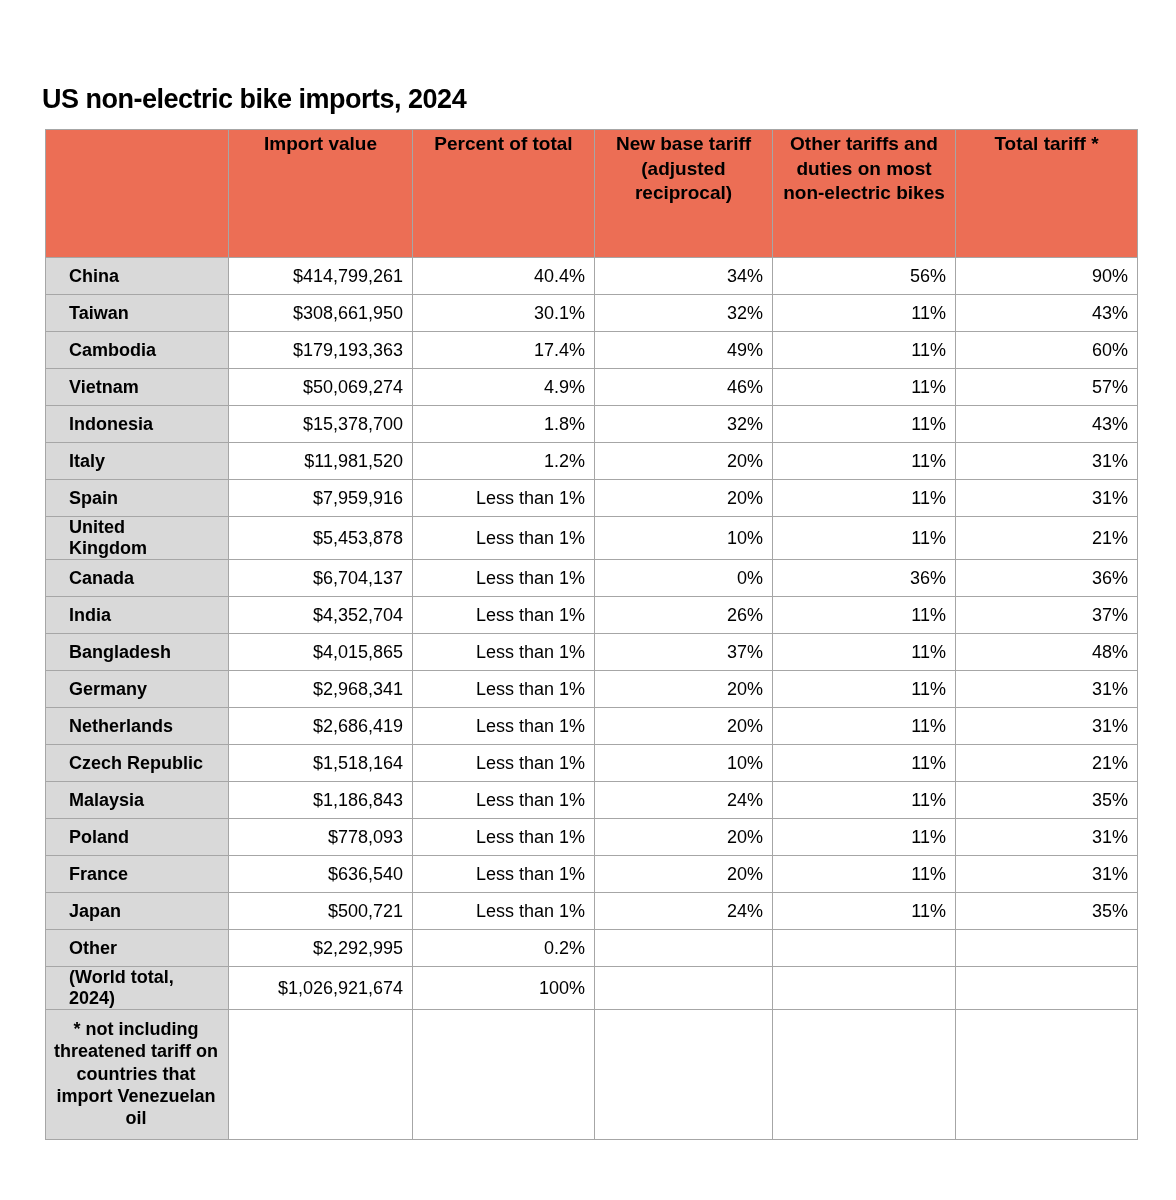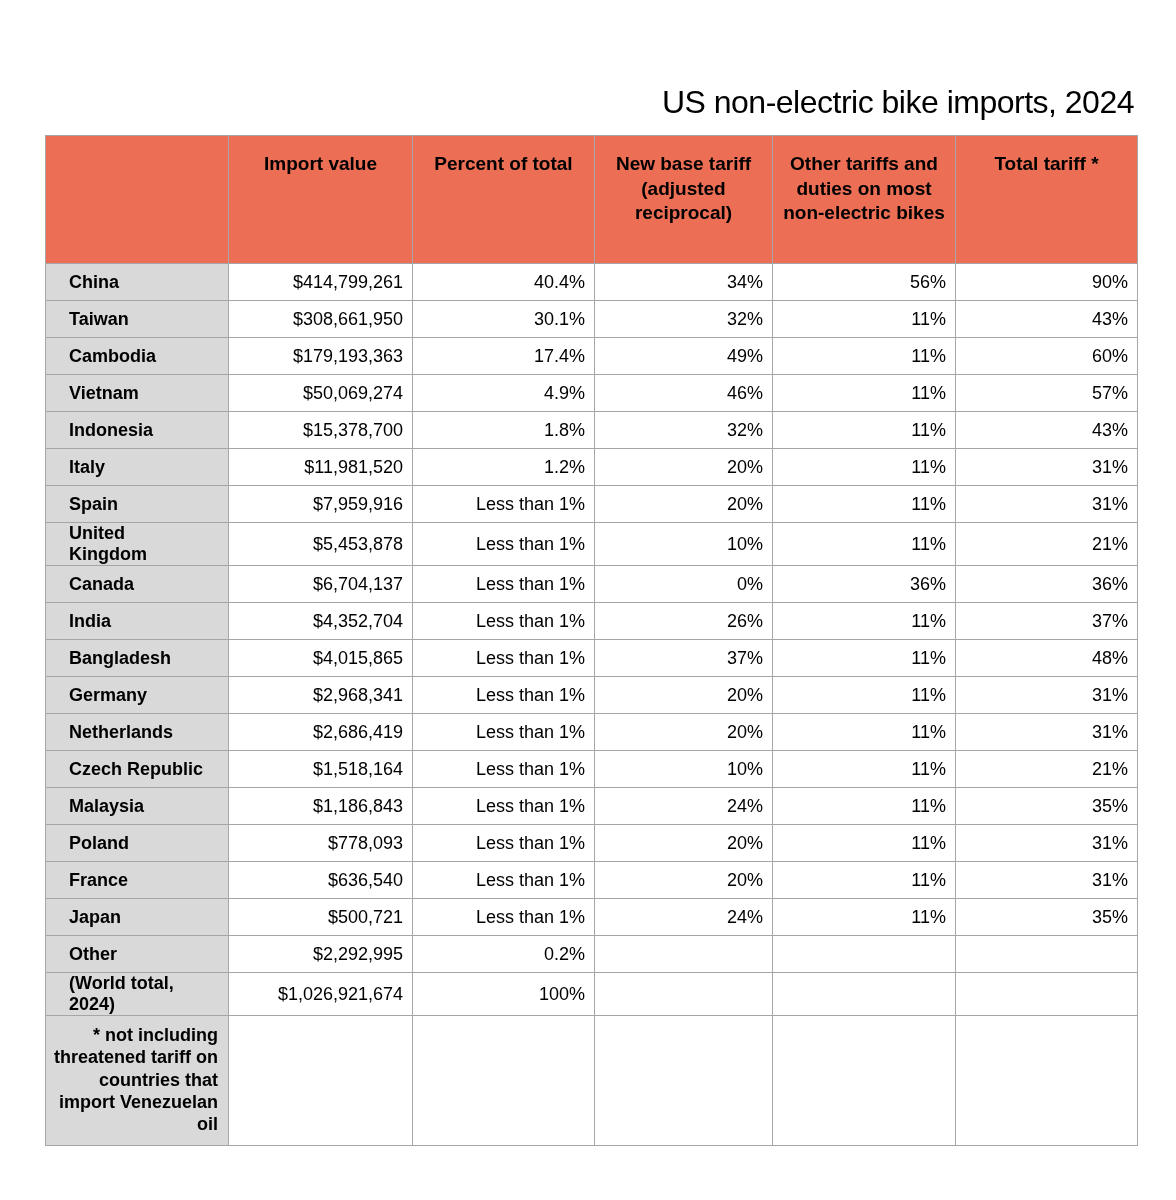--- a/index.html
+++ b/index.html
@@ -13,23 +13,23 @@
   body{
     width:1176px;
     height:1200px;
     background:#ffffff;
     font-family:"Liberation Sans", sans-serif;
     color:var(--text);
   }
   .page-title{
     margin:84px 0 14px 42px;
     width:1092px;
-    text-align:right;
-    font-size:32px;
-    font-weight:normal;
+    text-align:left;
+    font-size:27px;
+    font-weight:bold;
     letter-spacing:-0.5px;
     color:var(--text);
   }
   .table-wrap{
     margin-left:45px;
     width:1092px;
   }
   table.imports{
     border-collapse:collapse;
     table-layout:fixed;
@@ -43,21 +43,21 @@
   }
   thead th{
     background:var(--header-bg);
     border:1px solid #b5b5b5;
     height:128px;
     vertical-align:top;
     text-align:center;
     font-weight:bold;
     font-size:19px;
     line-height:1.3;
-    padding:16px 10px 0 10px;
+    padding:2px 10px 0 10px;
     color:var(--text);
   }
   tbody td{
     height:37px;
     padding:0 9px;
   }
   td.label-cell{
     background:var(--label-bg);
     font-weight:bold;
     text-align:left;
@@ -65,21 +65,21 @@
     border-right:2px solid #000;
   }
   td.num-cell{
     background:#ffffff;
     text-align:right;
   }
   td.footnote-cell{
     background:var(--label-bg);
     font-weight:bold;
     vertical-align:top;
-    text-align:right;
+    text-align:center;
     line-height:1.24;
     padding:8px 10px 8px 8px;
     height:130px;
     border-right:2px solid #000;
   }
   td.empty-cell{
     background:#ffffff;
   }
 </style>
 </head>

